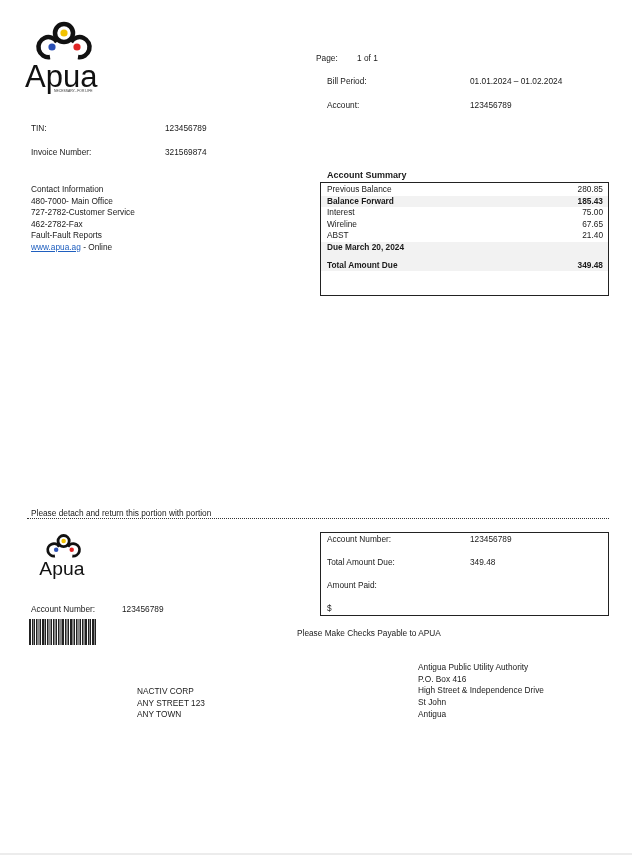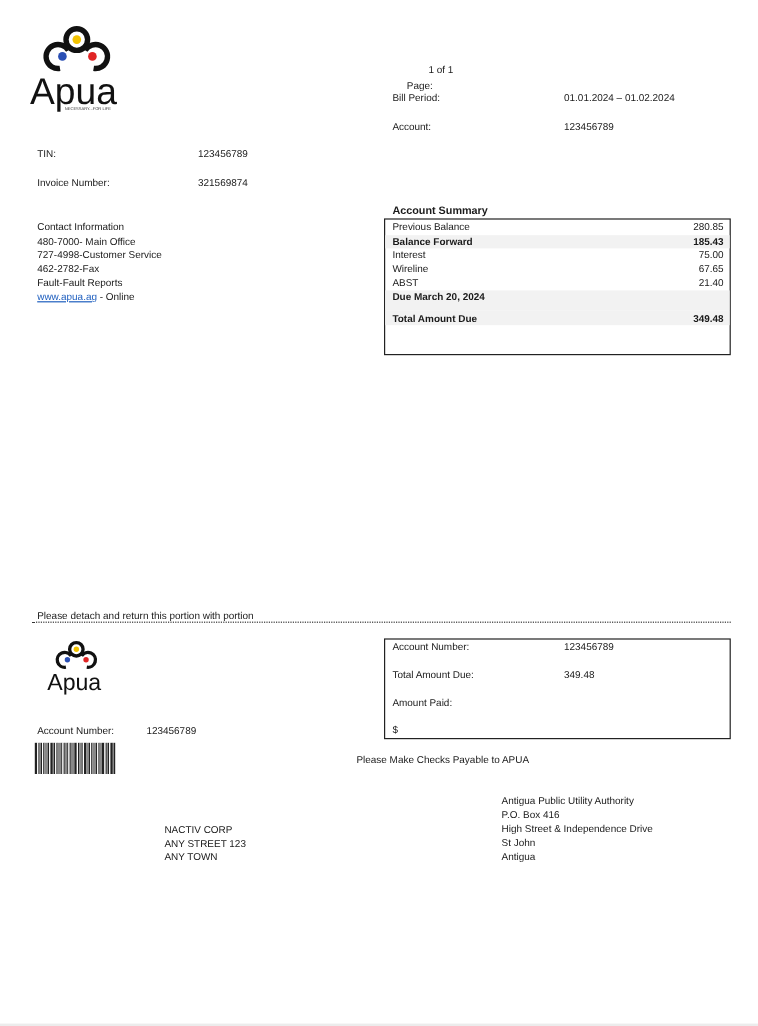--- a/index.html
+++ b/index.html
@@ -31,36 +31,36 @@
     <circle cx="40" cy="13" r="3.6" fill="#f2c200"></circle>
     <path d="M33 22 A10 10 0 1 0 26 37" fill="none" stroke="#111" stroke-width="4.5"></path>
     <circle cx="28" cy="27" r="3.6" fill="#2a4fb4"></circle>
     <path d="M47 22 A10 10 0 1 1 54 37" fill="none" stroke="#111" stroke-width="4.5"></path>
     <circle cx="53" cy="27" r="3.6" fill="#e02424"></circle>
     <text x="1" y="67" font-family="Liberation Sans, sans-serif" font-size="31" fill="#111">Apua</text>
     <text x="30" y="72" font-family="Liberation Sans, sans-serif" font-size="3.4" fill="#333">NECESSARY...FOR LIFE</text>
   </svg>
 </div>
 
-<div class="abs" style="left:339px; top:53px;margin-top:13px;">Page:</div>
+<div class="abs" style="left:316px; top:53px;">Page:</div>
 <div class="abs" style="left:357px; top:53px;">1 of 1</div>
 <div class="abs" style="left:327px; top:76px;">Bill Period:</div>
 <div class="abs" style="left:470px; top:76px;">01.01.2024 – 01.02.2024</div>
 <div class="abs" style="left:327px; top:100px;">Account:</div>
 <div class="abs" style="left:470px; top:100px;">123456789</div>
 
 <div class="abs" style="left:31px; top:123px;">TIN:</div>
 <div class="abs" style="left:165px; top:123px;">123456789</div>
 <div class="abs" style="left:31px; top:147px;">Invoice Number:</div>
 <div class="abs" style="left:165px; top:147px;">321569874</div>
 
 <div class="abs" style="left:31px; top:184px; line-height:11.6px;">
   <div>Contact Information</div>
   <div>480-7000- Main Office</div>
-  <div>727-4998-Customer Service</div>
+  <div>727-2782-Customer Service</div>
   <div>462-2782-Fax</div>
   <div>Fault-Fault Reports</div>
   <div>
     <a class="link">www.apua.ag</a><span style="white-space:pre;"> - Online</span>
   </div>
 </div>
 
 <div class="abs summary-title" style="left:327px; top:170px;">Account Summary</div>
 <div class="summary-box">
   <div style="height:1px;"></div>

